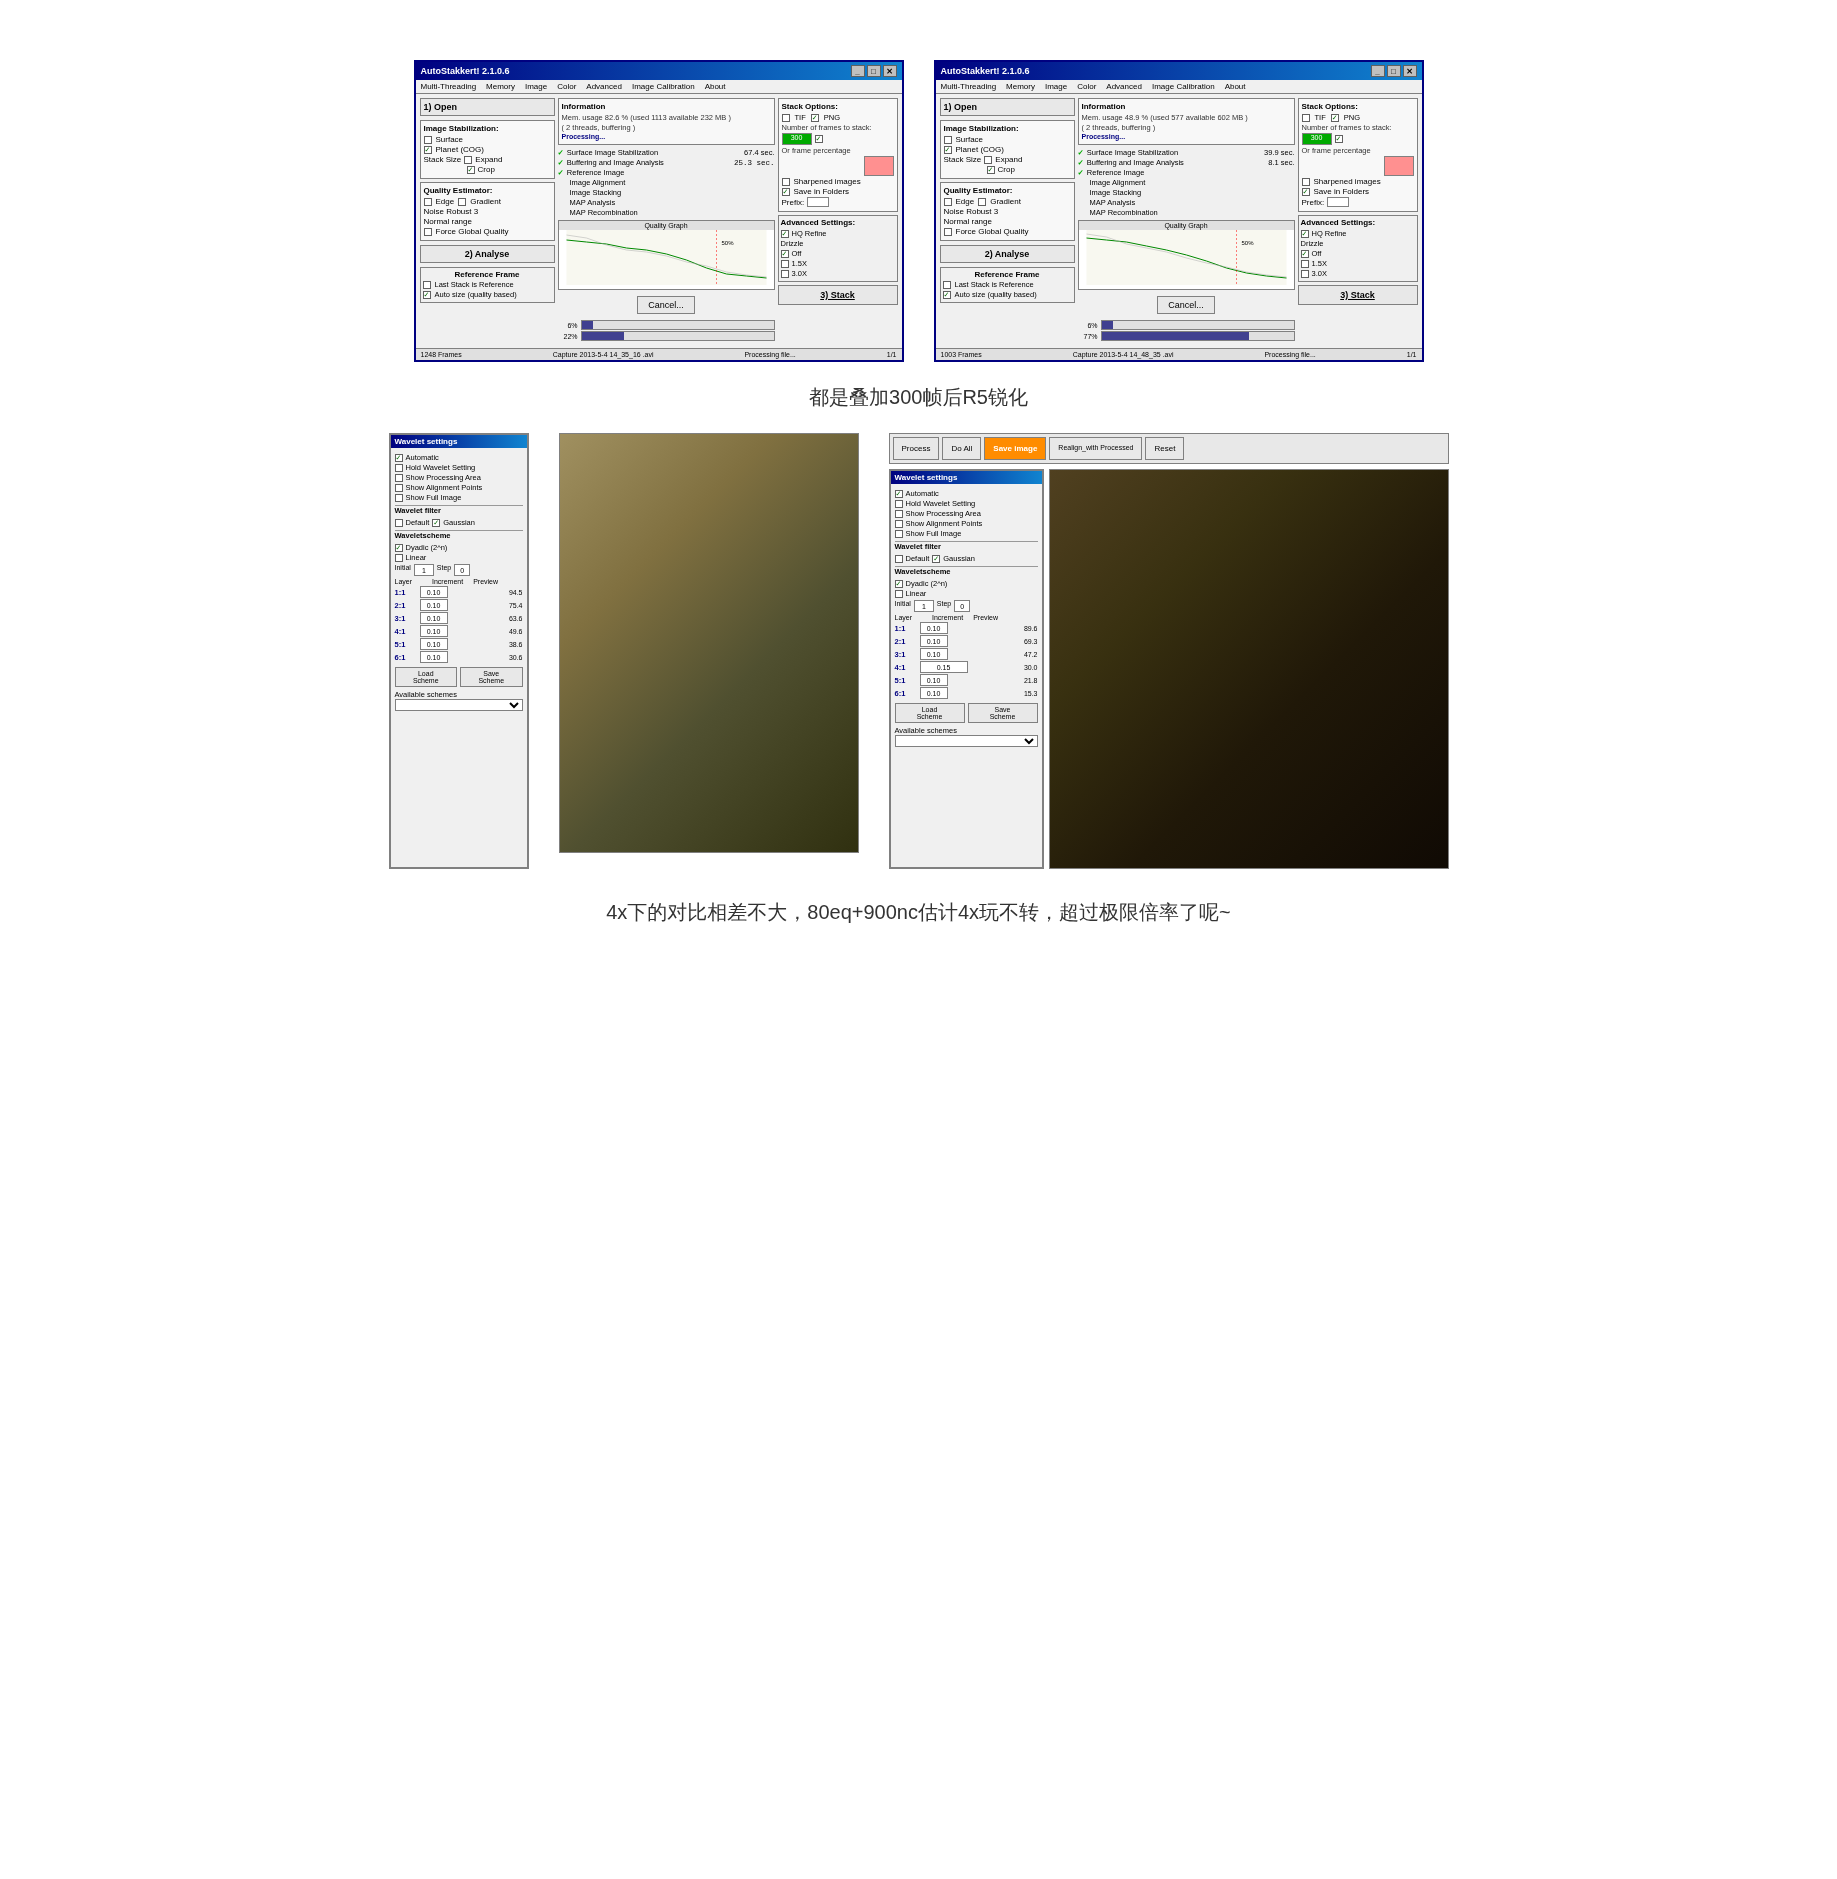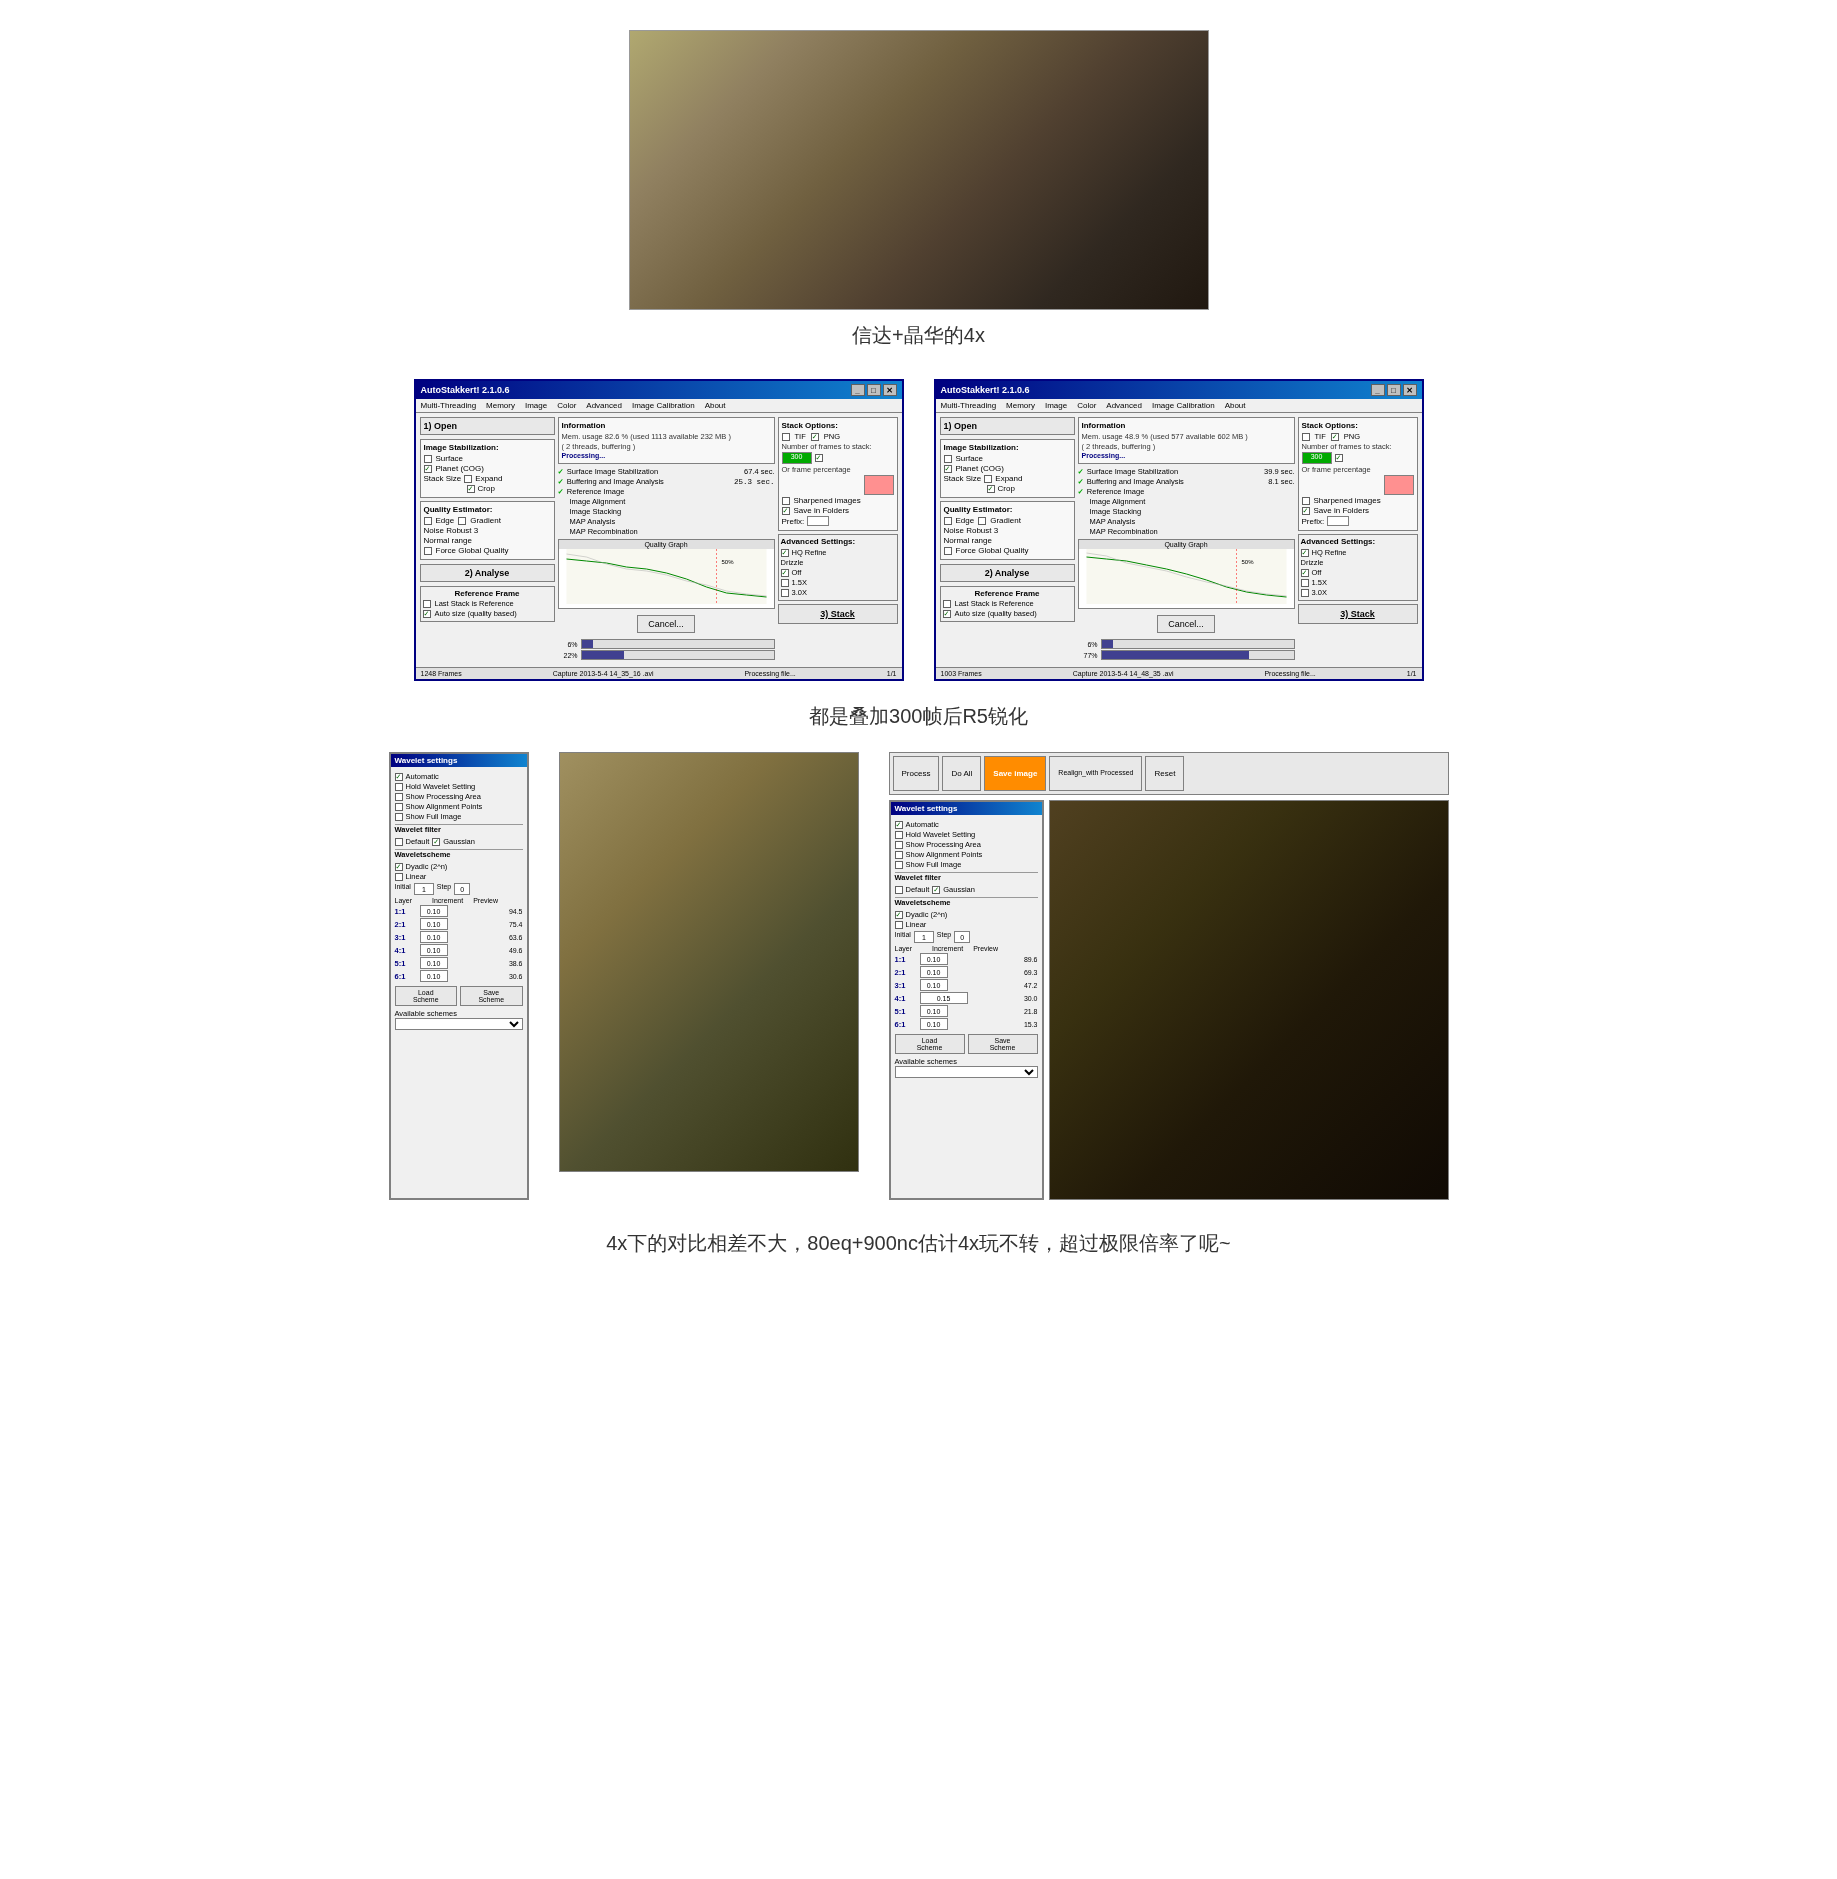--- a/index.html
+++ b/index.html
@@ -360,21 +360,21 @@
 
     .wavelet-schemes-dropdown {
       width: 100%;
       height: 12px;
       border: 1px solid #808080;
       background: #fff;
       font-size: 7px;
     }
 
     .process-tab {
-      padding: 12px 8px;
+      padding: 6px 8px;
       font-size: 8px;
       border: 1px solid #808080;
       background: #e8e8e8;
       cursor: pointer;
     }
 
     .process-tab.active {
       background: #ff8c00;
       color: #fff;
       font-weight: bold;
@@ -469,24 +469,20 @@
       padding: 2px;
       margin: 3px 0;
       font-size: 7.5px;
       text-align: center;
     }
   </style>
 </head>
 <body>
 
 <div class="top-images">
-  <div class="image-block">
-    <div class="photo-placeholder left-photo"></div>
-    <div class="photo-caption">信达+晶华的4x</div>
-  </div>
 </div>
 
 <div class="autostakkert-section">
 
   <div class="as-window">
     <div class="as-titlebar">
       <span>AutoStakkert! 2.1.0.6</span>
       <div class="as-titlebar-buttons">
         <div class="as-titlebar-btn">_</div>
         <div class="as-titlebar-btn">□</div>

